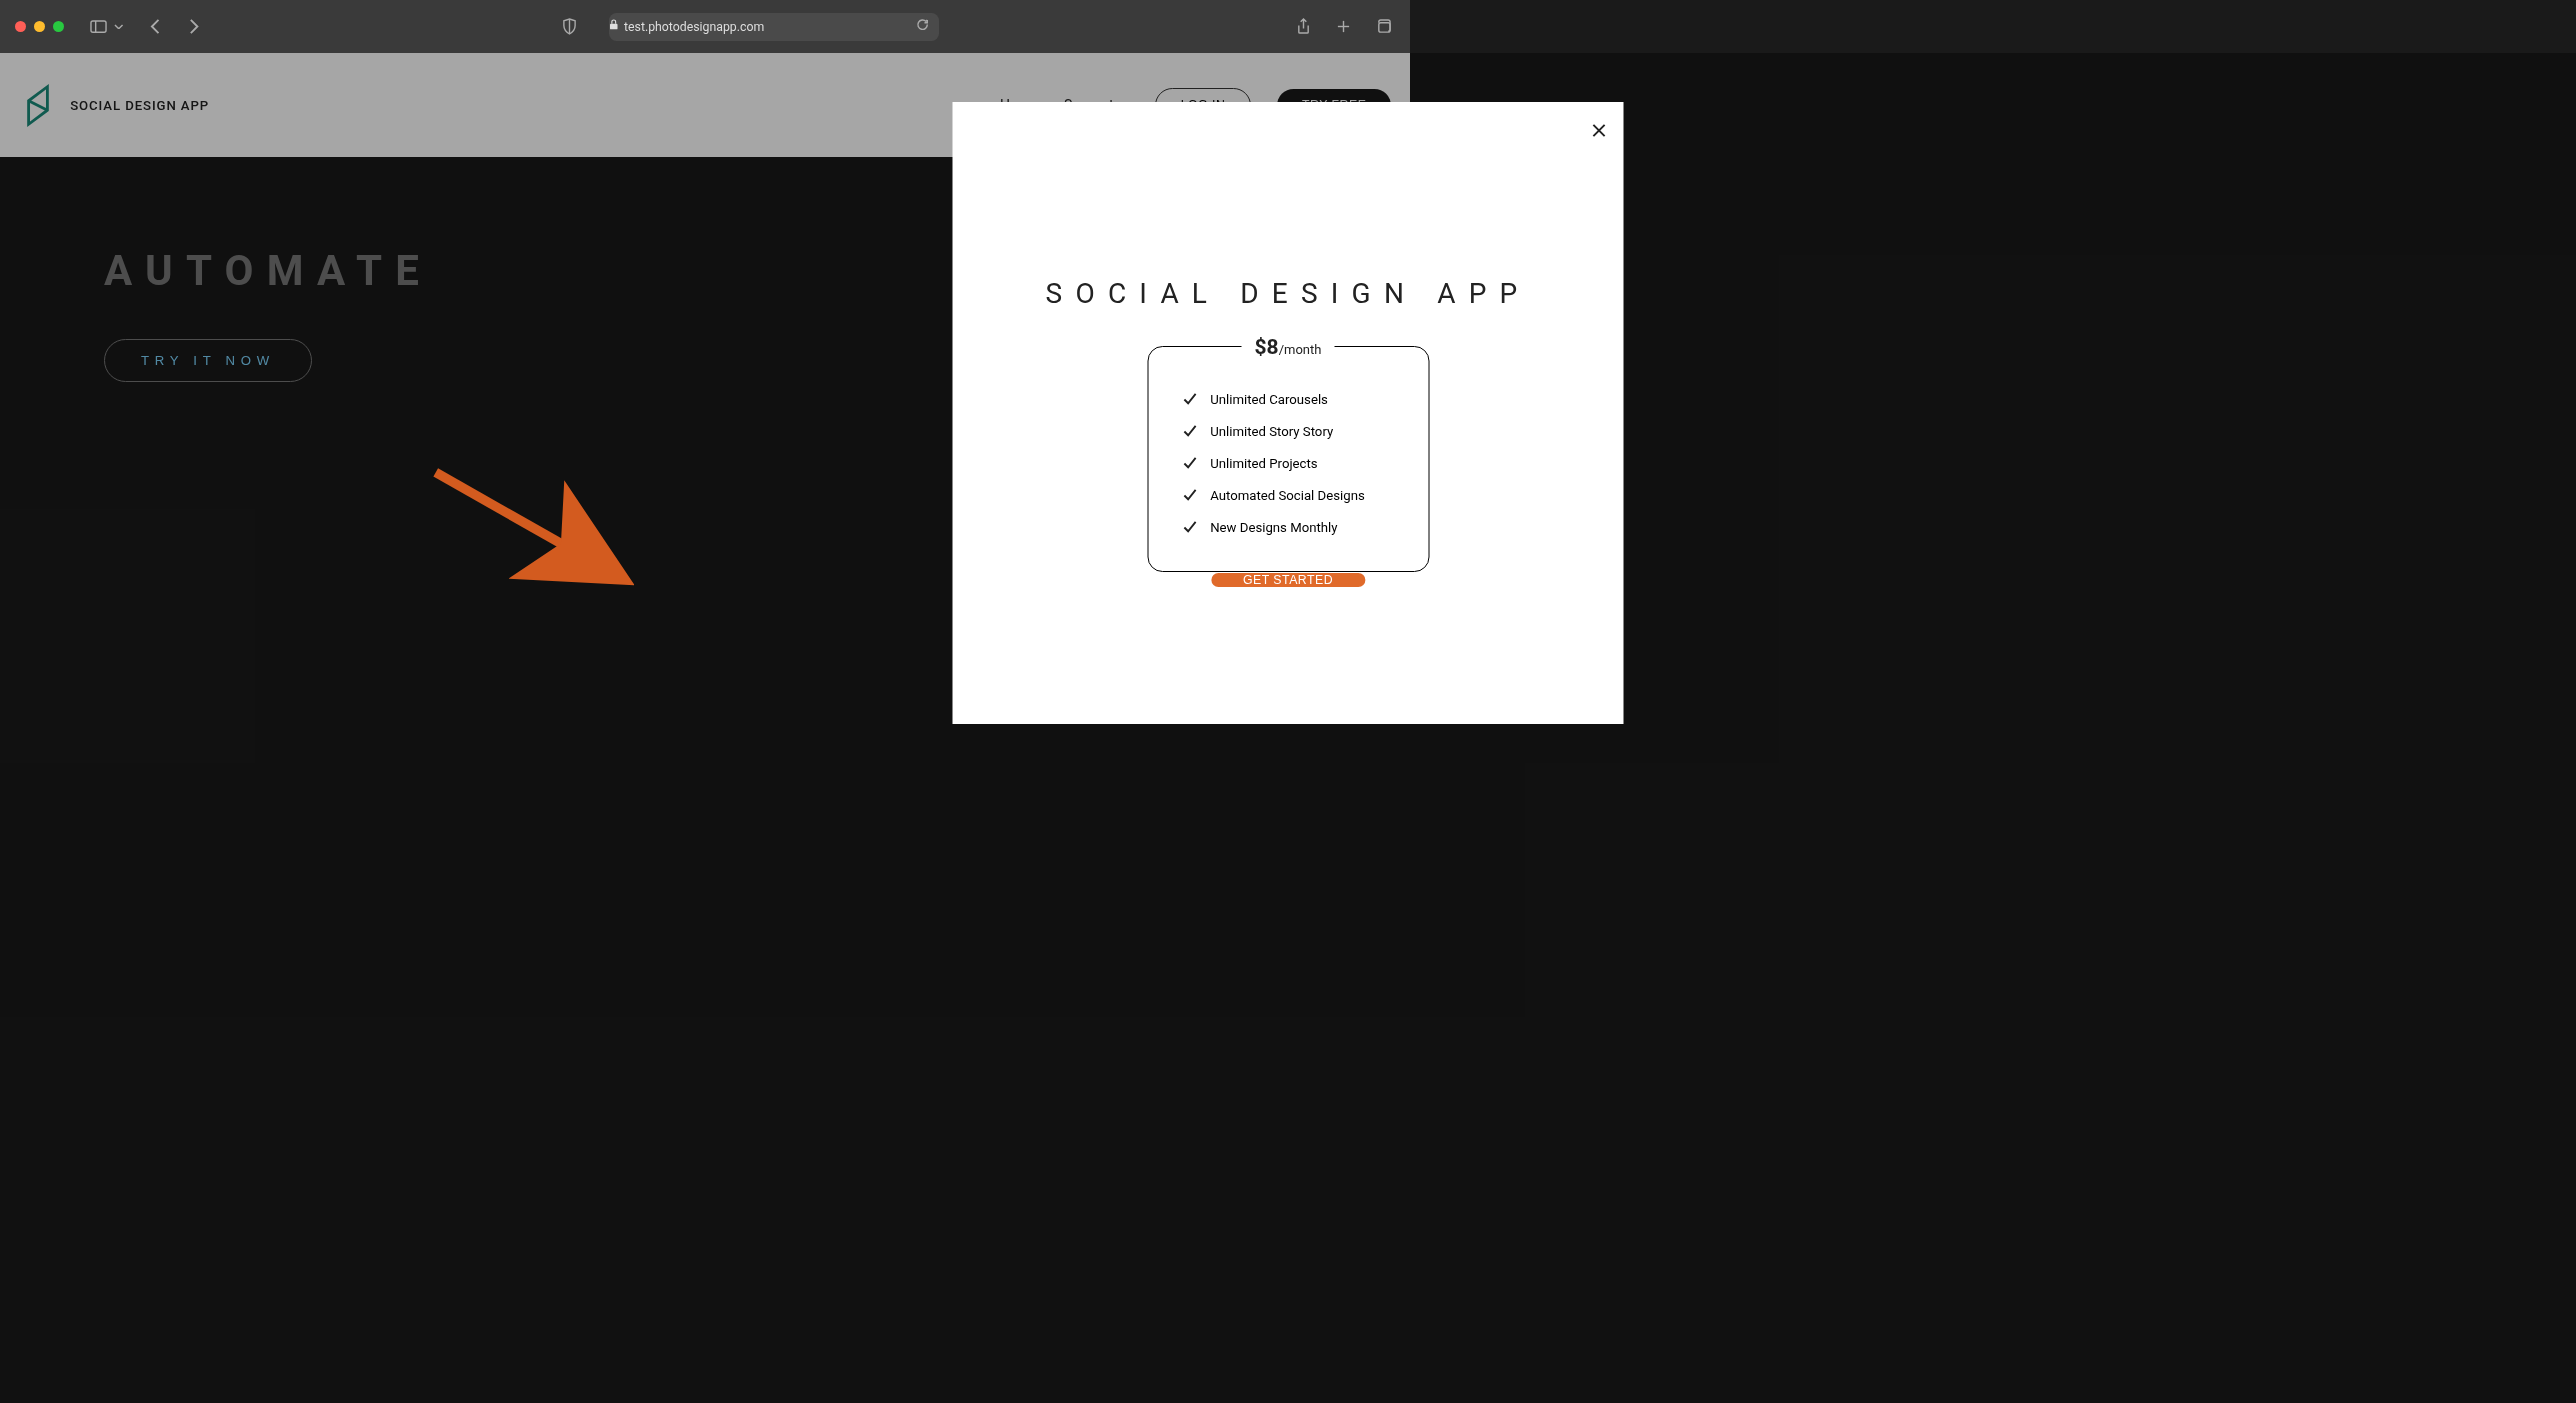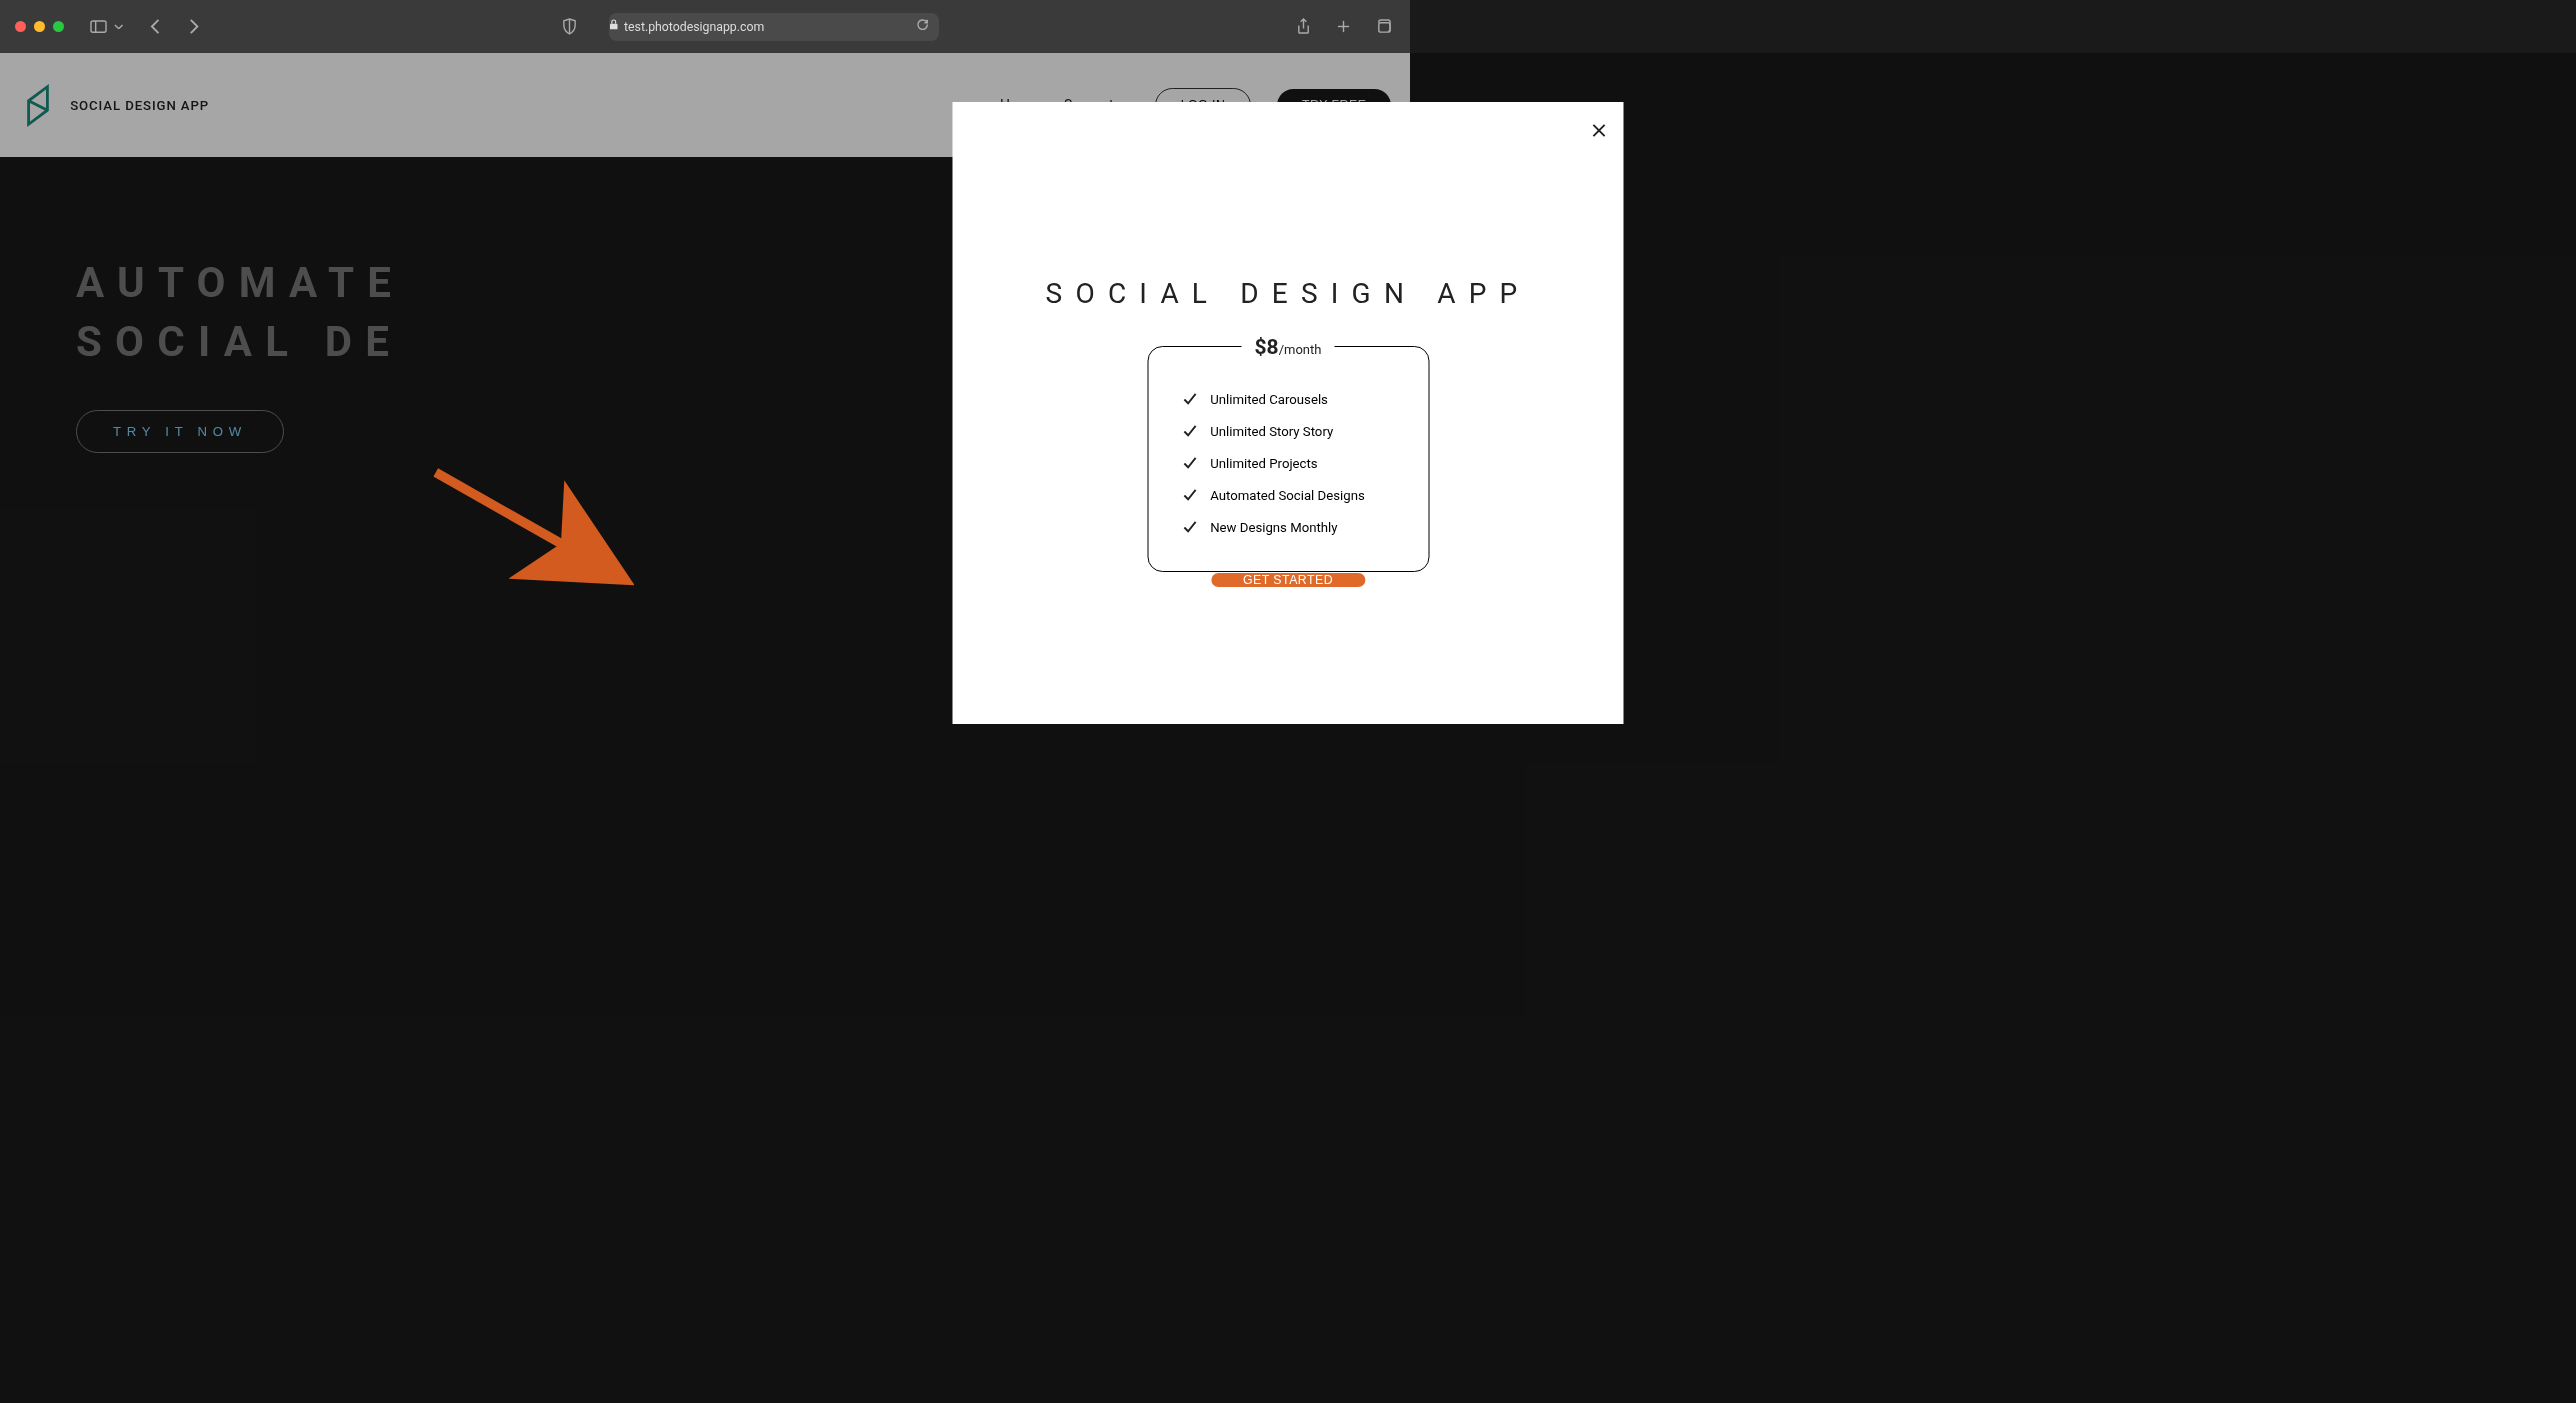--- a/index.html
+++ b/index.html
@@ -143,23 +143,22 @@
       font-size: 12.3px;
       letter-spacing: 0.5px;
       background: #1a1a1a;
       color: #fff;
       cursor: pointer;
     }
     
     .hero {
       background: #1a1a1a;
       height: calc(100% - 157px);
-      padding: 85px 76px;
+      padding: 85px 104px;
       position: relative;
-      margin-top: 12px;
     }
     .hero-title {
       color: #777;
       font-size: 42px;
       font-weight: 700;
       letter-spacing: 13.2px;
       line-height: 1.4;
     }
     .btn-tryitnow {
       margin-top: 38px;
@@ -384,21 +383,20 @@
         </svg>
     </span>
     <button class="btn-login">LOG IN</button>
     <button class="btn-tryfree">TRY FREE</button>
   </div>
 </div>
 
 <div class="hero">
   <div class="hero-title">
     <div>AUTOMATE</div>
-    <div>SOCIAL DE</div>
   </div>
   <button class="btn-tryitnow">TRY IT NOW</button>
 </div>
 
 <div class="overlay"></div>
 
 <div class="modal">
   <button class="modal-close">
     <svg width="15" height="15" viewBox="0 0 16 16" stroke="currentColor" stroke-width="2">
         <line x1="2" y1="2" x2="14" y2="14"></line>

